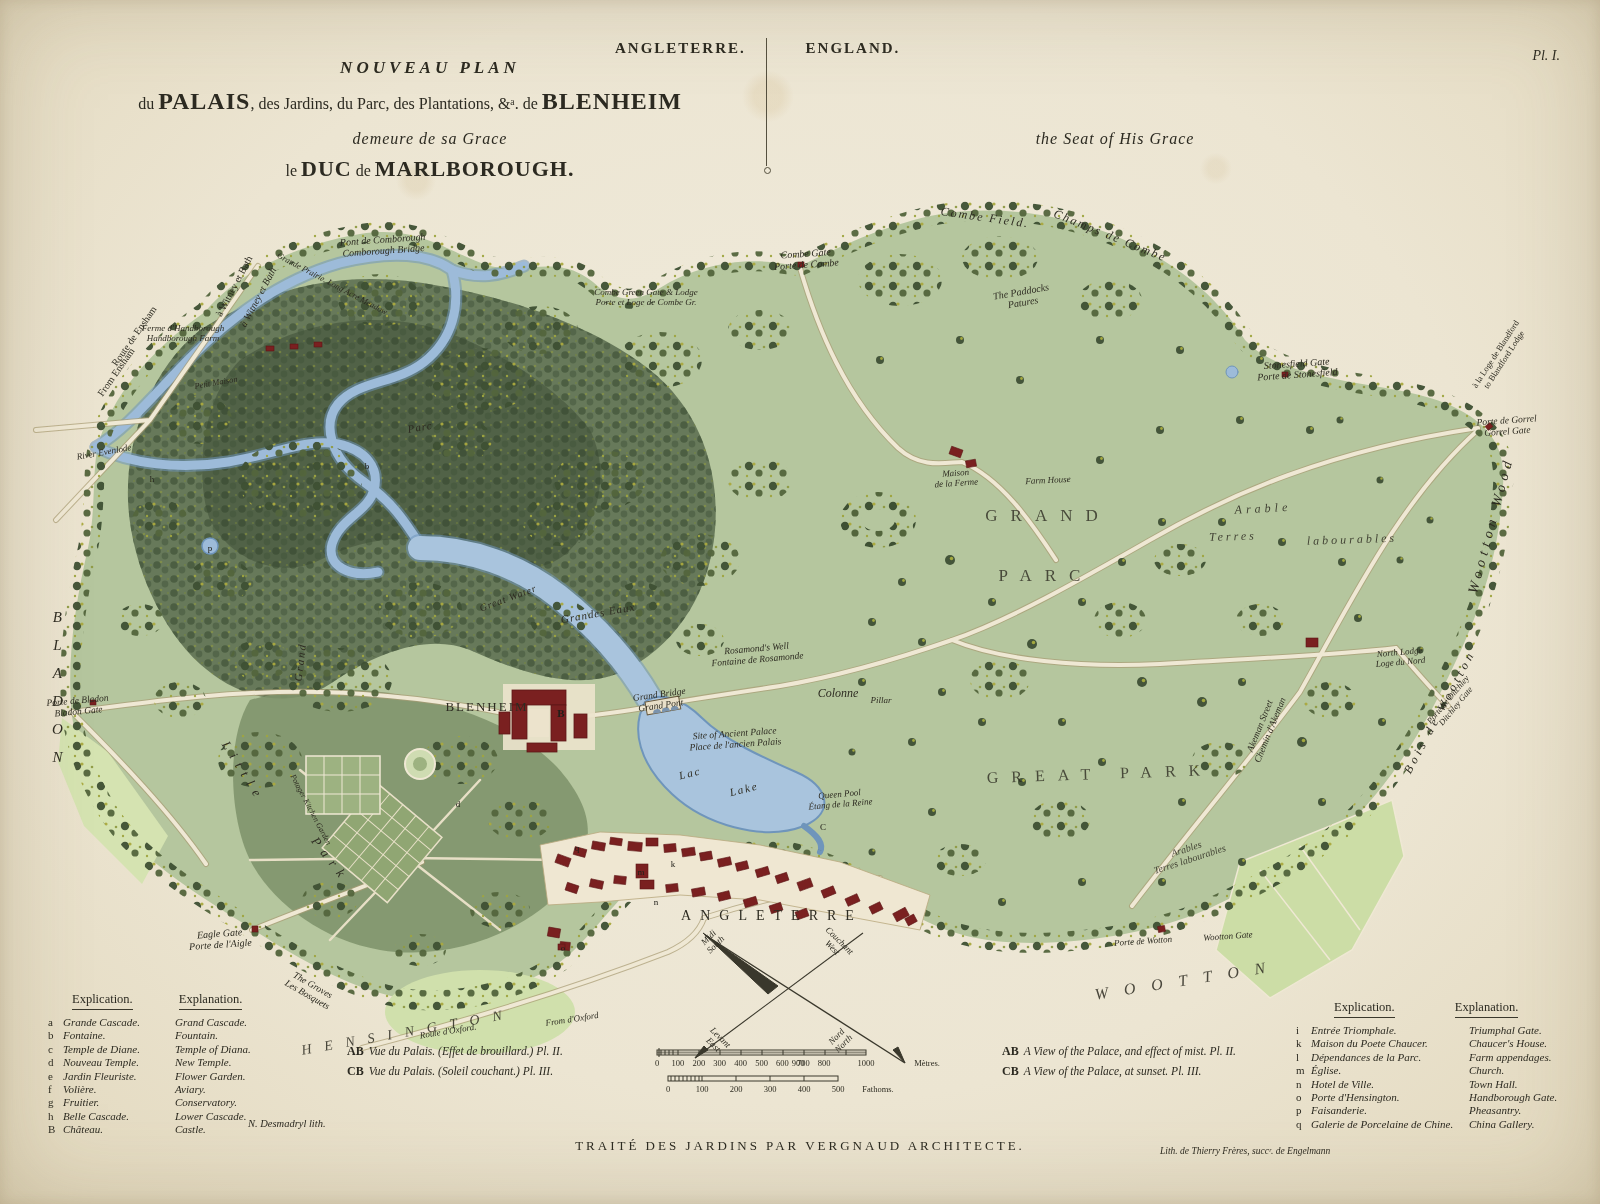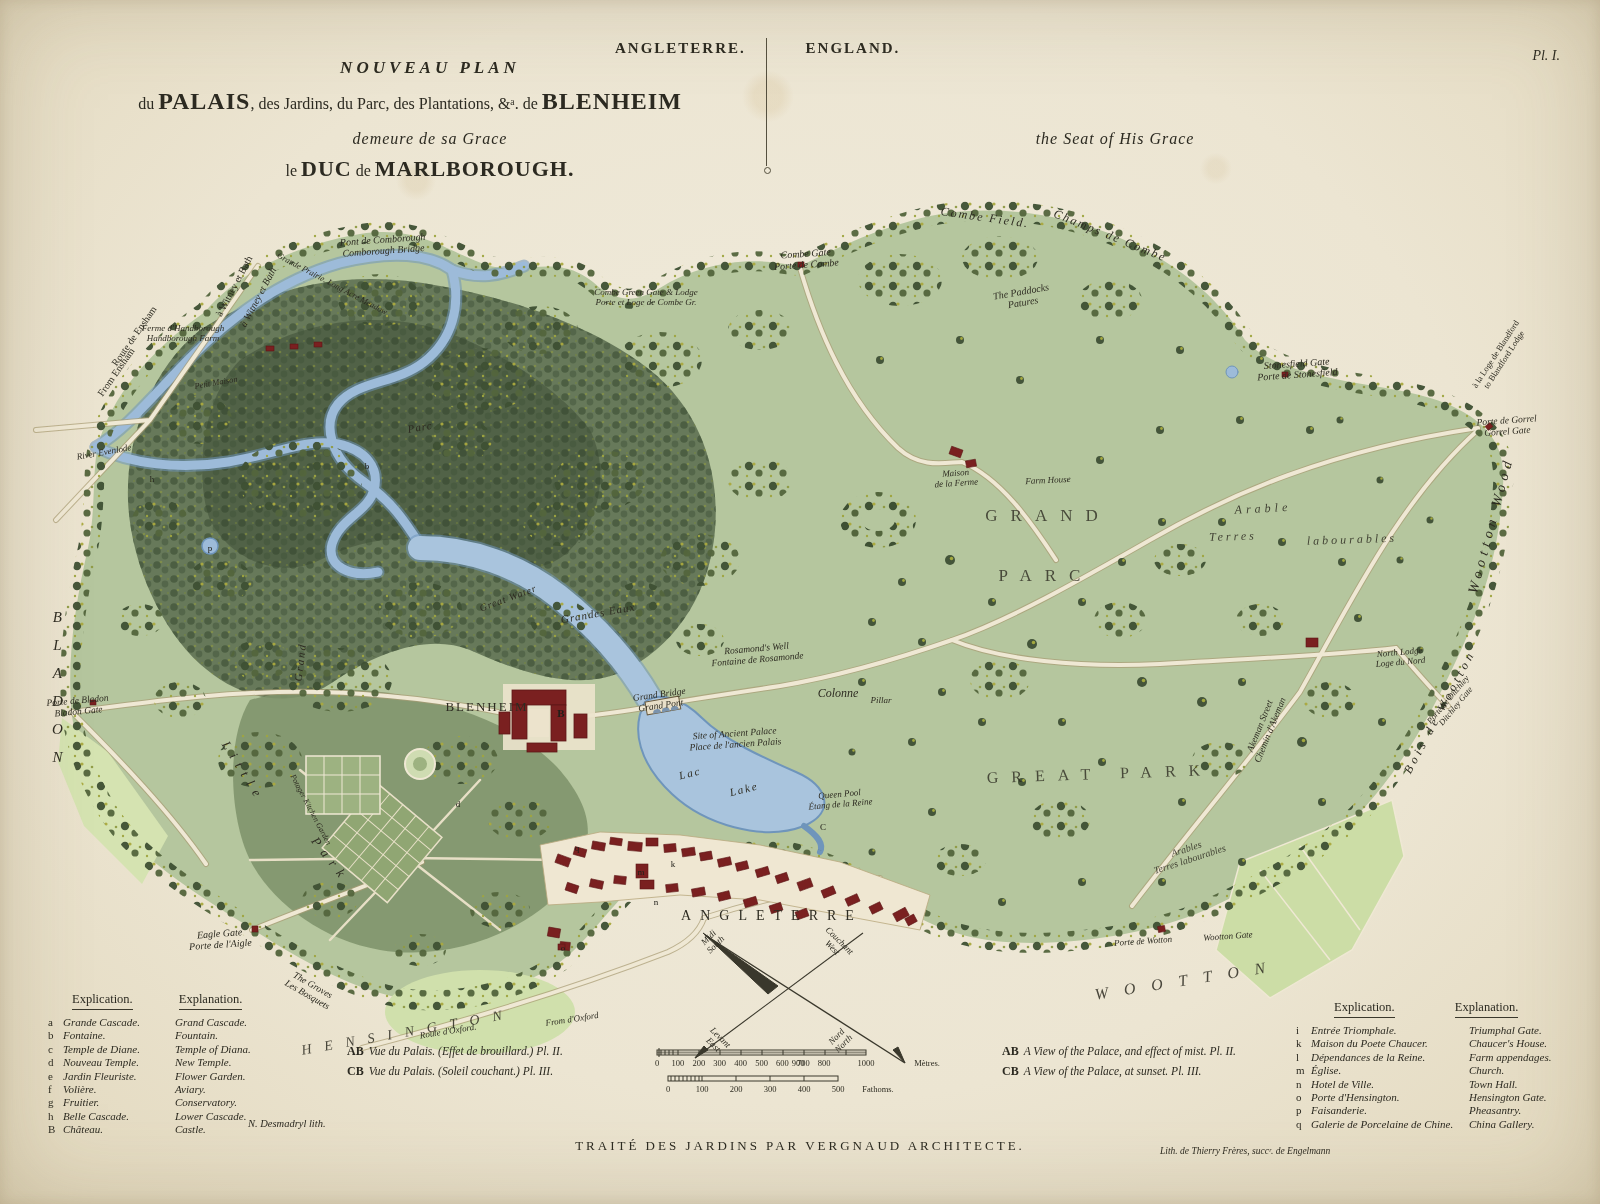--- a/index.html
+++ b/index.html
@@ -680,37 +680,37 @@
           <span class="lfr" style="width: 158px; flex: 0 0 158px;">Entrée Triomphale.</span>
           <span class="len">Triumphal Gate.</span>
         </div>
         <div class="lrow">
           <span class="lkey">k</span>
           <span class="lfr" style="width: 158px; flex: 0 0 158px;">Maison du Poete Chaucer.</span>
           <span class="len">Chaucer's House.</span>
         </div>
         <div class="lrow">
           <span class="lkey">l</span>
-          <span class="lfr" style="width: 158px; flex: 0 0 158px;">Dépendances de la Reine.</span>
+          <span class="lfr" style="width: 158px; flex: 0 0 158px;">Dépendances de la Parc.</span>
           <span class="len">Farm appendages.</span>
         </div>
         <div class="lrow">
           <span class="lkey">m</span>
           <span class="lfr" style="width: 158px; flex: 0 0 158px;">Église.</span>
           <span class="len">Church.</span>
         </div>
         <div class="lrow">
           <span class="lkey">n</span>
           <span class="lfr" style="width: 158px; flex: 0 0 158px;">Hotel de Ville.</span>
           <span class="len">Town Hall.</span>
         </div>
         <div class="lrow">
           <span class="lkey">o</span>
           <span class="lfr" style="width: 158px; flex: 0 0 158px;">Porte d'Hensington.</span>
-          <span class="len">Hensington Gate.</span>
+          <span class="len">Handborough Gate.</span>
         </div>
         <div class="lrow">
           <span class="lkey">p</span>
           <span class="lfr" style="width: 158px; flex: 0 0 158px;">Faisanderie.</span>
           <span class="len">Pheasantry.</span>
         </div>
         <div class="lrow">
           <span class="lkey">q</span>
           <span class="lfr" style="width: 158px; flex: 0 0 158px;">Galerie de Porcelaine de Chine.</span>
           <span class="len">China Gallery.</span>

